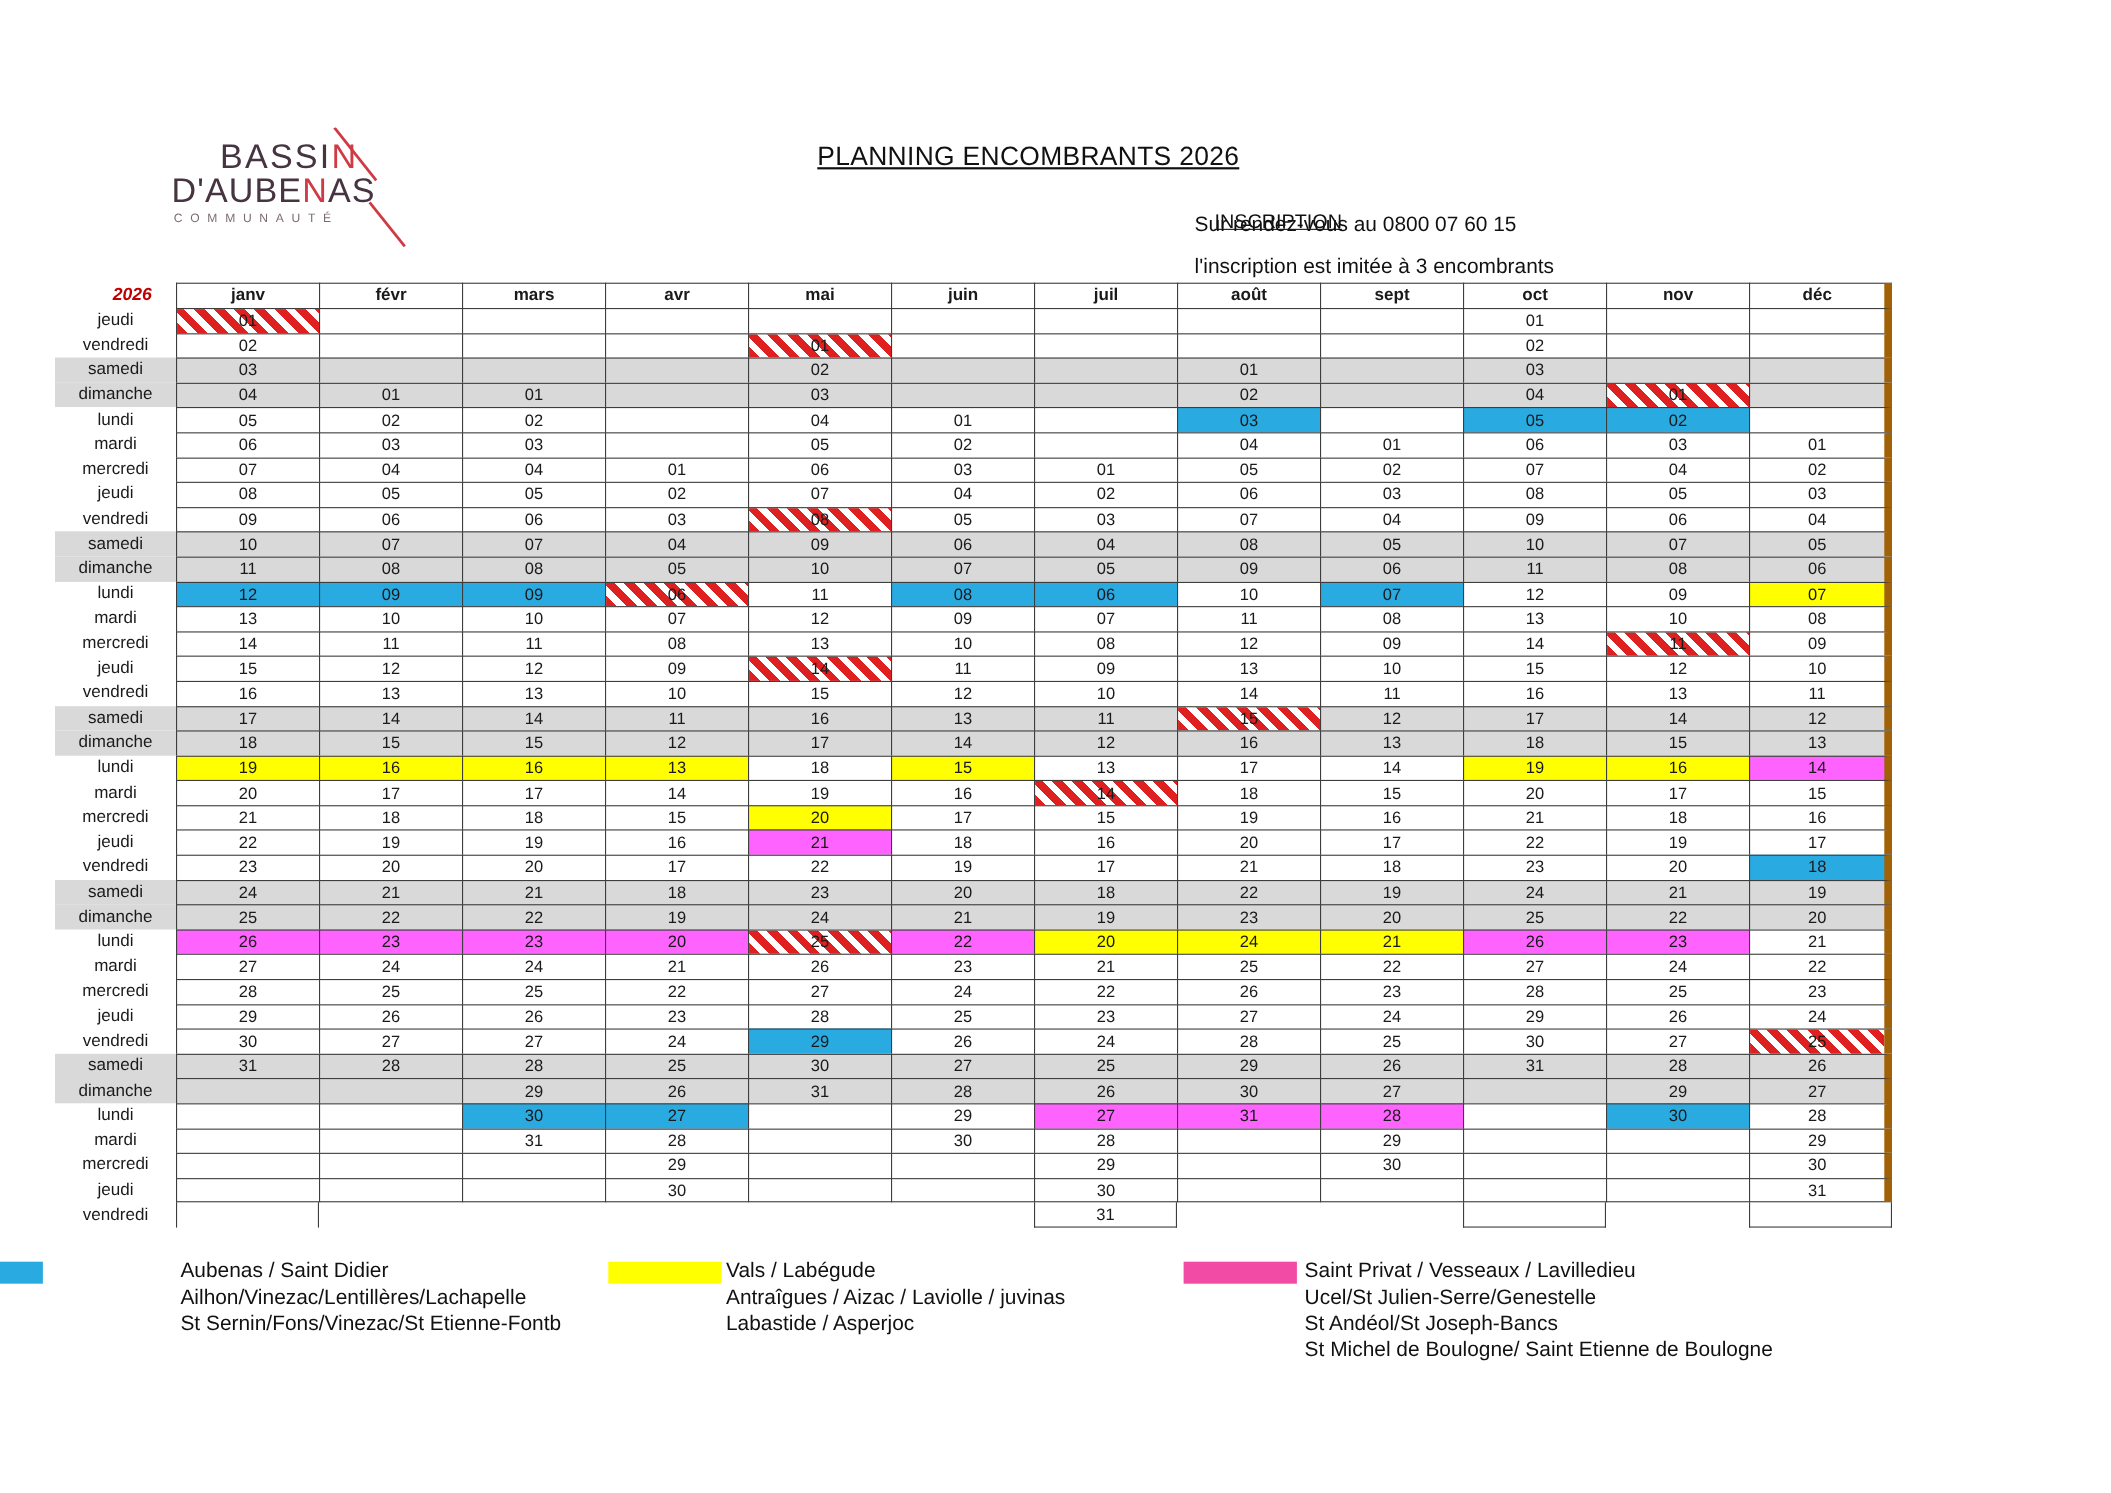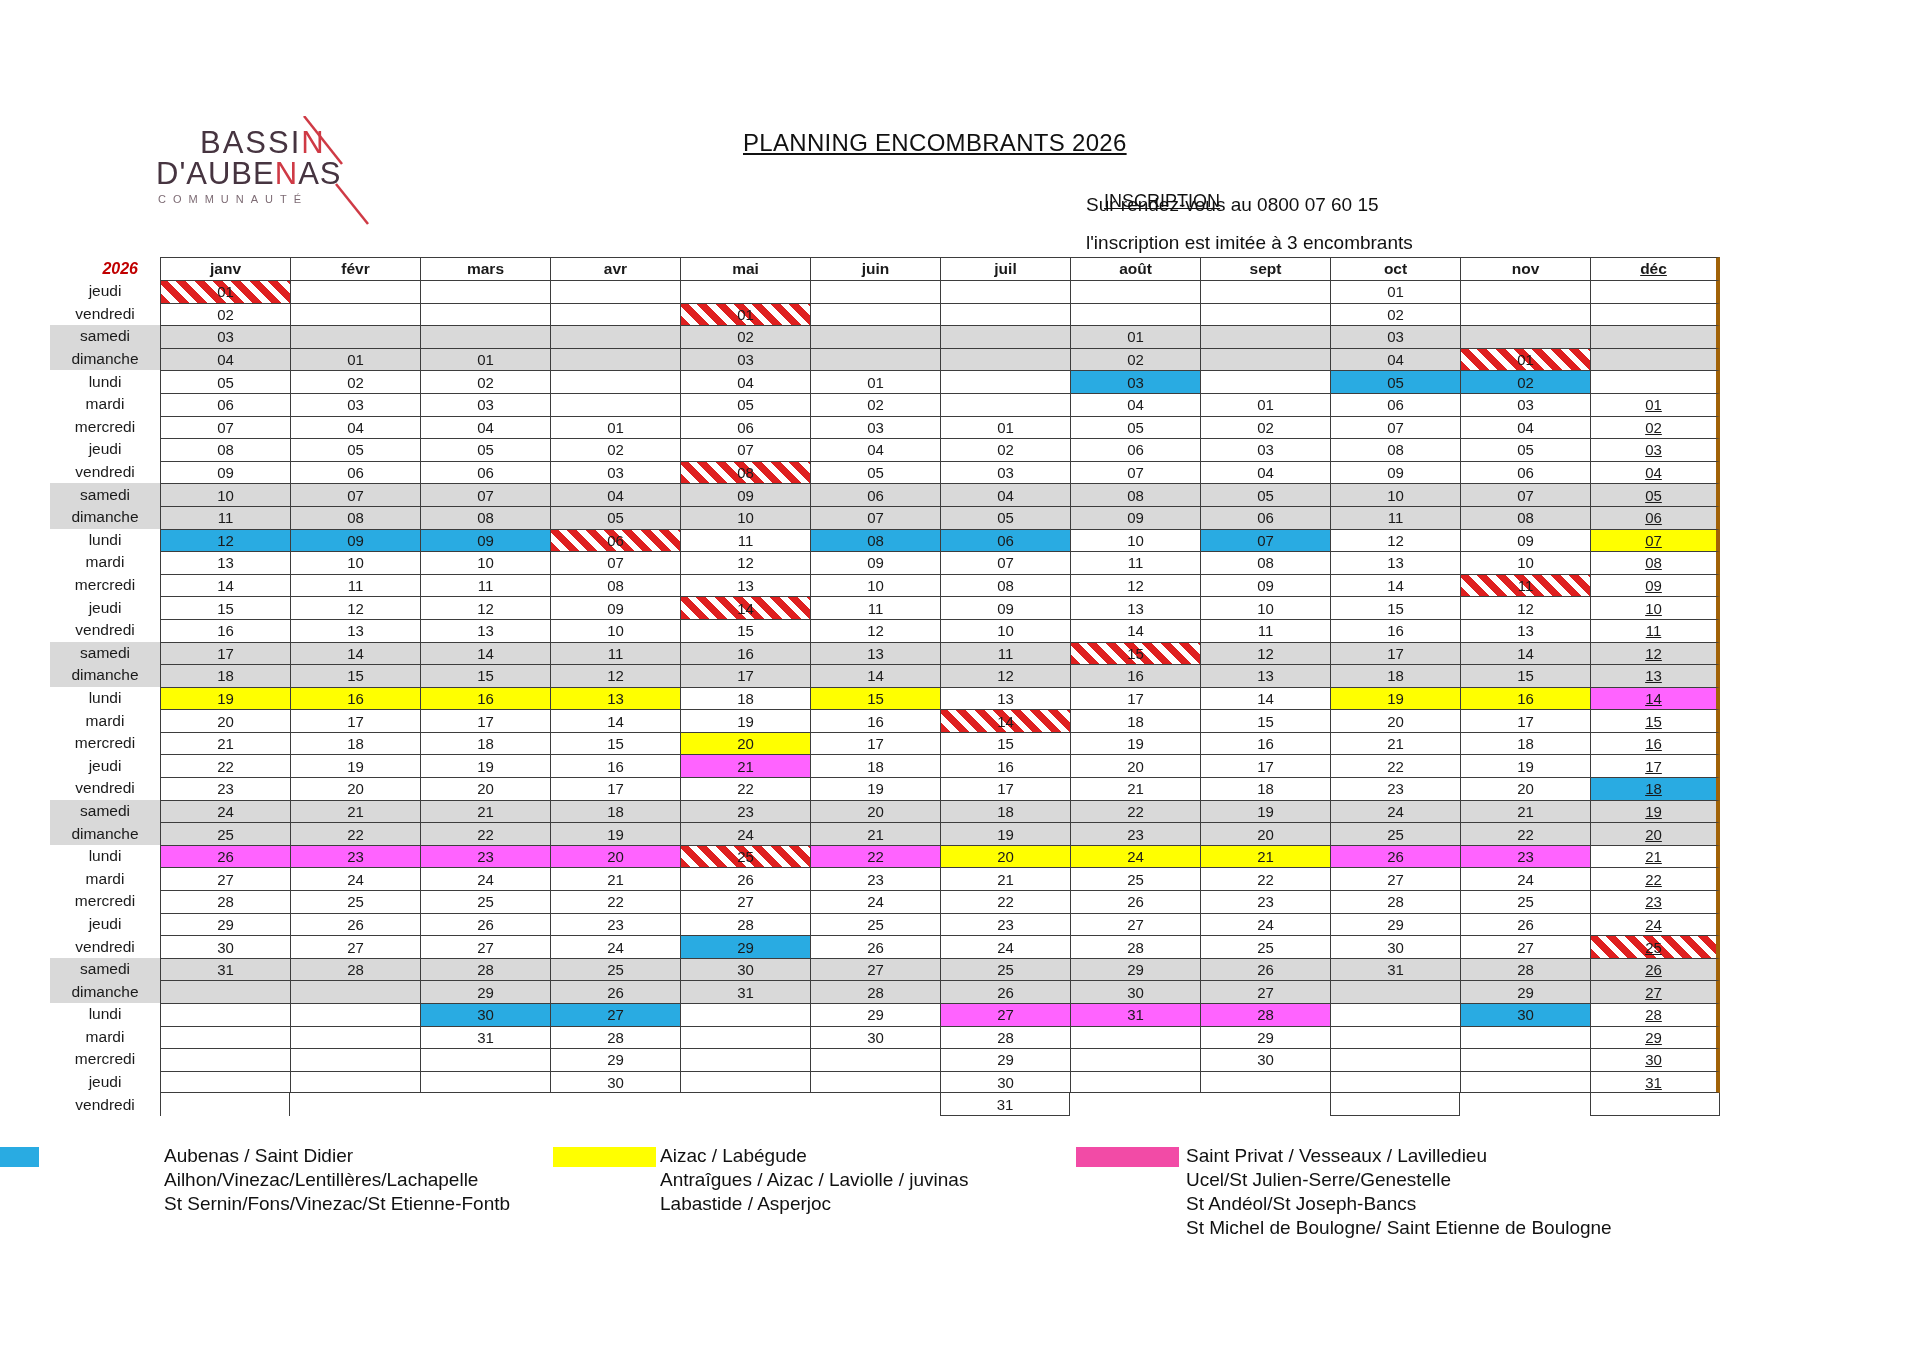--- a/index.html
+++ b/index.html
@@ -21,21 +21,21 @@
   .insc-l1{position:absolute;left:1086px;top:194px;font-size:19px;color:#111;}
   .insc-l2{position:absolute;left:1086px;top:232px;font-size:19px;color:#111;}
 
   
   .cal{position:absolute;left:50px;top:257px;display:grid;
        grid-template-columns:110px repeat(12,130px);
        grid-template-rows:23px;grid-auto-rows:22.6px;}
   .cell{display:flex;align-items:center;justify-content:center;
         font-size:15px;box-sizing:border-box;overflow:hidden;}
   .b{border-left:1px solid #3d3d3d;border-top:1px solid #3d3d3d;}
-  .br{border-right:4px solid #a16207;text-decoration:underline;}
+  .br{border-right:7px solid #a16207;}
   .bb{border-bottom:1px solid #3d3d3d;}
   .full36{border-left:1px solid #3d3d3d;border-right:1px solid #3d3d3d;border-bottom:1px solid #3d3d3d;}
   .sides36{border-left:1px solid #3d3d3d;border-right:1px solid #3d3d3d;}
   .mh{font-weight:bold;font-size:15.5px;}
   .lab{font-size:15.5px;}
   .year{color:#c00000;font-weight:bold;font-style:italic;justify-content:flex-end;padding-right:22px;font-size:16px;}
   .wk{background:#d9d9d9;}
   .hl-blue{background:#29abe2;}
   .hl-yellow{background:#ffff00;}
   .hl-magenta{background:#ff63ff;}
@@ -571,21 +571,21 @@
   <div class="legend-swatch"></div>
   <div class="legend-lines">
       <div class="legend-line">Aubenas / Saint Didier</div>
       <div class="legend-line">Ailhon/Vinezac/Lentillères/Lachapelle</div>
       <div class="legend-line">St Sernin/Fons/Vinezac/St Etienne-Fontb</div>
     </div>
 </div>
 <div class="legend-block lg-yellow">
   <div class="legend-swatch"></div>
   <div class="legend-lines">
-      <div class="legend-line">Aizac / Labégude</div>
+      <div class="legend-line">Vals / Labégude</div>
       <div class="legend-line">Antraîgues / Aizac / Laviolle / juvinas</div>
       <div class="legend-line">Labastide / Asperjoc</div>
     </div>
 </div>
 <div class="legend-block lg-pink">
   <div class="legend-swatch"></div>
   <div class="legend-lines">
       <div class="legend-line">Saint Privat / Vesseaux / Lavilledieu</div>
       <div class="legend-line">Ucel/St Julien-Serre/Genestelle</div>
       <div class="legend-line">St Andéol/St Joseph-Bancs</div>

